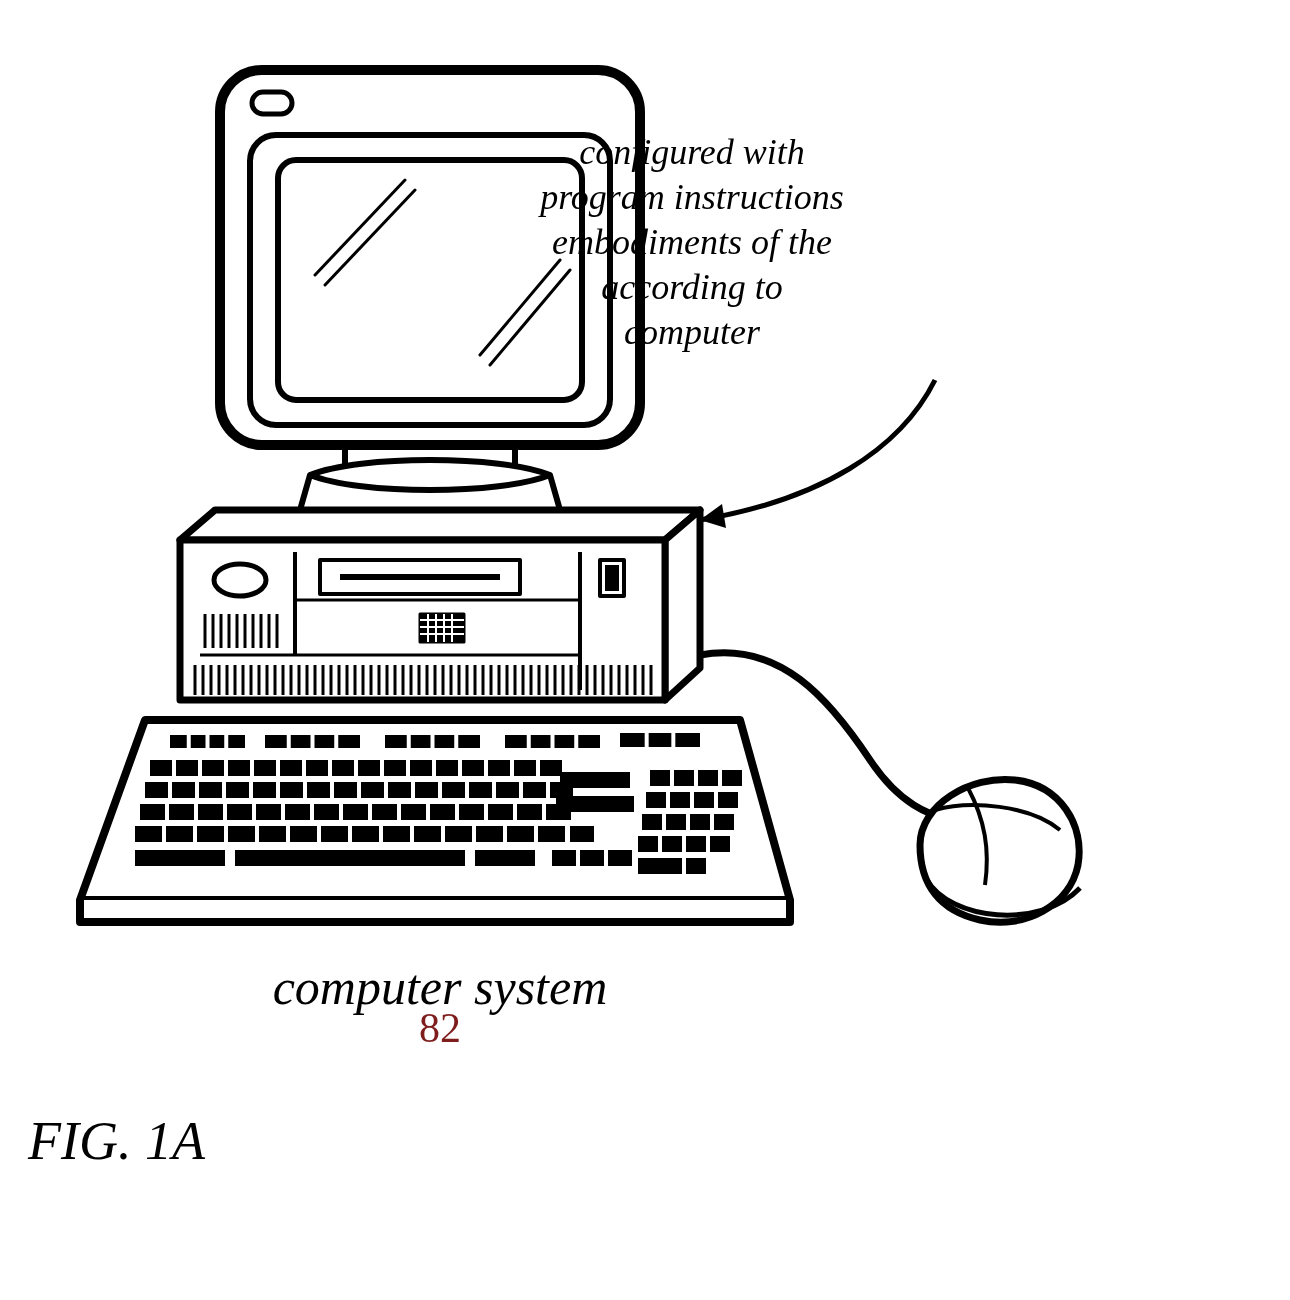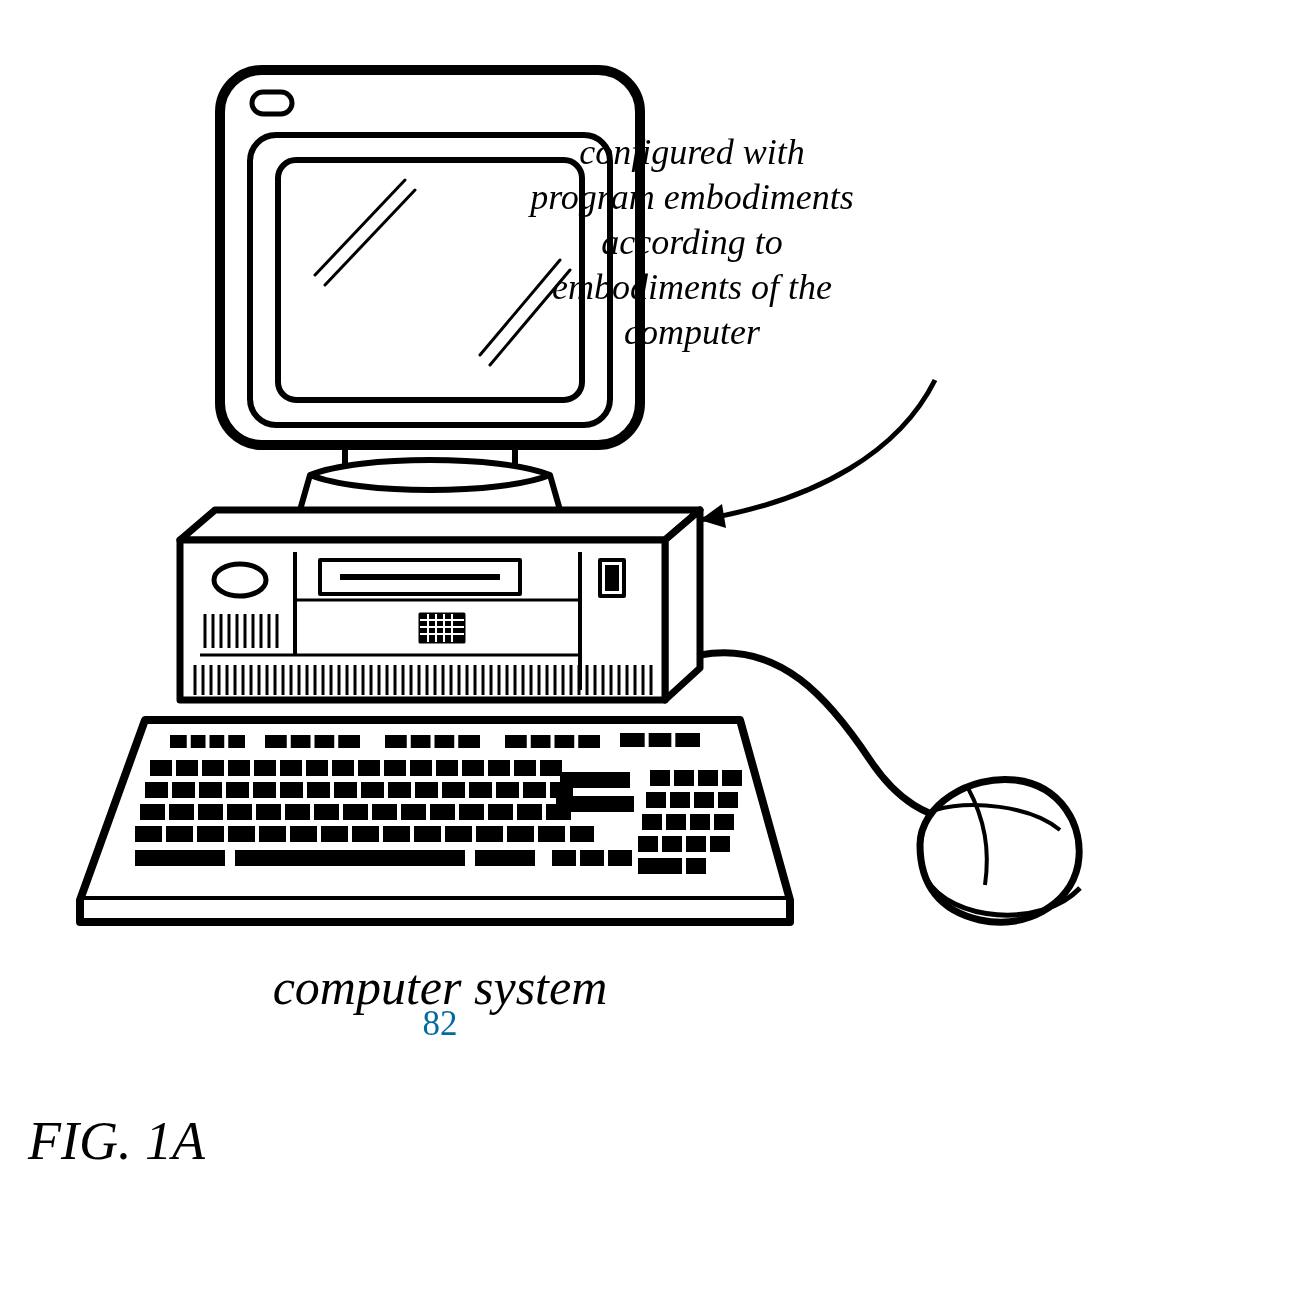--- a/index.html
+++ b/index.html
@@ -41,22 +41,22 @@
     font-size: 50px;
     color: #000;
   }
   .number-label {
     position: absolute;
     left: 250px;
     top: 1004px;
     width: 380px;
     text-align: center;
     font-style: normal;
-    font-size: 35px;
-    color: #0369a1;
+    font-size: 42px;
+    color: #7f1d1d;
   }
   .fig-caption {
     position: absolute;
     left: 0;
     width: 1290px;
     top: 1110px;
     text-align: left;
     font-style: italic;
     font-size: 54px;
     color: #000;
@@ -334,23 +334,23 @@
     </g>
 
     <g stroke="#000" fill="none" stroke-width="5">
       <path d="M935 380 C900 450 820 500 700 520"></path>
       <polygon points="700,520 722,504 726,528" fill="#000" stroke="none"></polygon>
     </g>
   </svg>
 
   <div class="callout config">
     <div>configured with</div>
-    <div>program embodiments</div>
+    <div>program instructions</div>
+    <div>embodiments of the</div>
     <div>according to</div>
-    <div>embodiments of the</div>
     <div>computer</div>
   </div>
 
   <div class="bottom-label">computer system</div>
   <div class="number-label">82</div>
 
   <div class="fig-caption">FIG. 1A</div>
 </div>
 
 </body></html>

